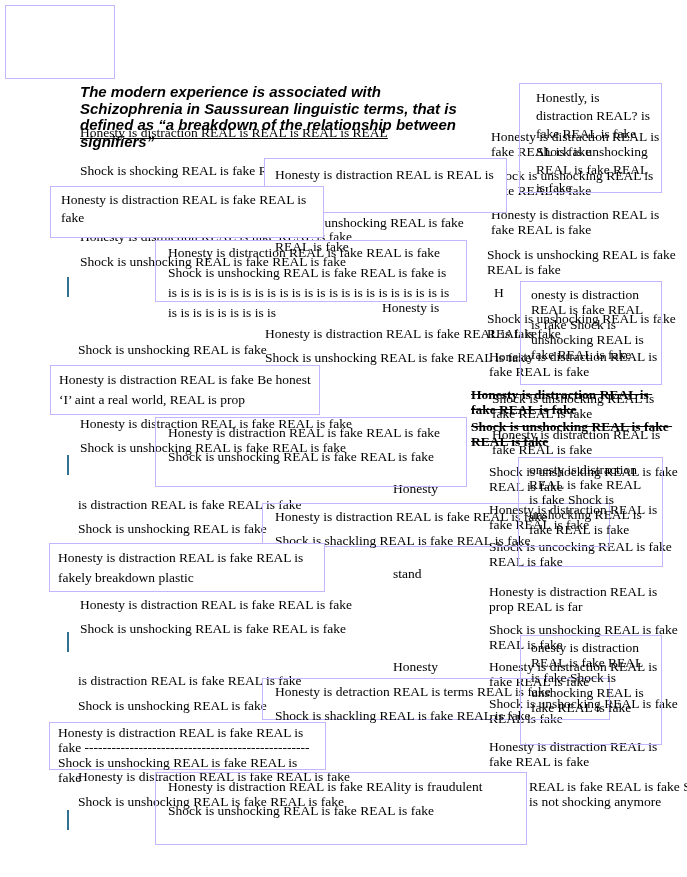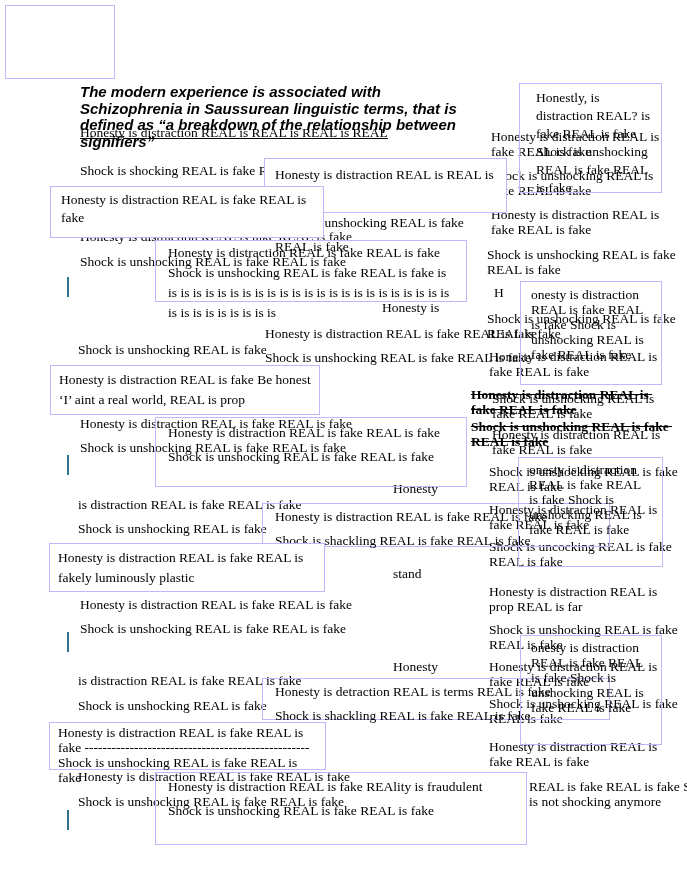--- a/index.html
+++ b/index.html
@@ -65,21 +65,21 @@
 Shock is unshocking REAL is fake REAL is fake</div>
     <div class="blk boxed" style="left: 50px; top: 186px; width: 274px; height: 52px; line-height: 18px; padding: 4px 10px; background: rgb(255, 255, 255); z-index: 2;">Honesty is distraction REAL is fake REAL is fake</div>
     <div class="blk boxed" style="left: 155px; top: 240px; width: 312px; height: 62px; line-height: 20px; padding: 2px 12px; background: transparent; z-index: 1;">Honesty is distraction REAL is fake REAL is fake Shock is unshocking REAL is fake REAL is fake is is is is is is is is is is is is is is is is is is is is is is is is is is is is is is is is is</div>
     <div class="blk boxed" style="left: 50px; top: 365px; width: 270px; height: 50px; line-height: 20px; padding: 4px 8px; background: rgb(255, 255, 255); z-index: 2;">Honesty is distraction REAL is fake Be honest
 ‘I’ aint a real world, REAL is prop</div>
     <div class="blk boxed" style="left: 155px; top: 417px; width: 312px; height: 70px; line-height: 24px; padding: 3px 12px; background: transparent; z-index: 1;">Honesty is distraction REAL is fake REAL is fake
 Shock is unshocking REAL is fake REAL is fake</div>
     <div class="blk boxed" style="left: 262px; top: 503px; width: 348px; height: 44px; line-height: 24px; padding: 1px 12px; background: transparent; z-index: 1;">Honesty is distraction REAL is fake REAL is fake
 Shock is shackling REAL is fake REAL is fake</div>
     <div class="blk boxed" style="left: 520px; top: 281px; width: 142px; height: 104px; line-height: 15px; padding: 5px 10px; background: transparent; z-index: 1;">onesty is distraction REAL is fake REAL is fake Shock is unshocking REAL is fake REAL is fake</div>
-    <div class="blk boxed" style="left: 49px; top: 543px; width: 276px; height: 49px; line-height: 20px; padding: 4px 8px; background: rgb(255, 255, 255); z-index: 2;">Honesty is distraction REAL is fake REAL is fakely luminously plastic</div>
+    <div class="blk boxed" style="left: 49px; top: 543px; width: 276px; height: 49px; line-height: 20px; padding: 4px 8px; background: rgb(255, 255, 255); z-index: 2;">Honesty is distraction REAL is fake REAL is fakely breakdown plastic</div>
     <div class="blk boxed" style="left: 518px; top: 457px; width: 145px; height: 110px; line-height: 15px; padding: 4px 10px; background: transparent; z-index: 1;">onesty is distraction REAL is fake REAL is fake Shock is unshocking REAL is fake REAL is fake</div>
     <div class="blk boxed" style="left: 262px; top: 678px; width: 348px; height: 42px; line-height: 24px; padding: 1px 12px; background: transparent; z-index: 1;">Honesty is detraction REAL is terms REAL is fake
 Shock is shackling REAL is fake REAL is fake</div>
     <div class="blk boxed" style="left: 49px; top: 722px; width: 277px; height: 48px; line-height: 15px; padding: 2px 8px; background: rgb(255, 255, 255); z-index: 2;">Honesty is distraction REAL is fake REAL is fake -------------------------------------------------- Shock is unshocking REAL is fake REAL is fake</div>
     <div class="blk boxed" style="left: 520px; top: 635px; width: 142px; height: 110px; line-height: 15px; padding: 4px 10px; background: transparent; z-index: 1;">onesty is distraction REAL is fake REAL is fake Shock is unshocking REAL is fake REAL is fake</div>
     <div class="blk boxed" style="left: 155px; top: 772px; width: 372px; height: 73px; line-height: 24px; padding: 2px 12px; background: transparent; z-index: 1;">Honesty is distraction REAL is fake REAlity is fraudulent
 Shock is unshocking REAL is fake REAL is fake</div>
     <div class="cursor" style="left: 67px; top: 277px; height: 20px; background: rgb(49, 112, 143); z-index: 3;"></div>
     <div class="cursor" style="left: 67px; top: 455px; height: 20px; background: rgb(49, 112, 143); z-index: 3;"></div>
     <div class="cursor" style="left: 67px; top: 632px; height: 20px; background: rgb(49, 112, 143); z-index: 3;"></div>

